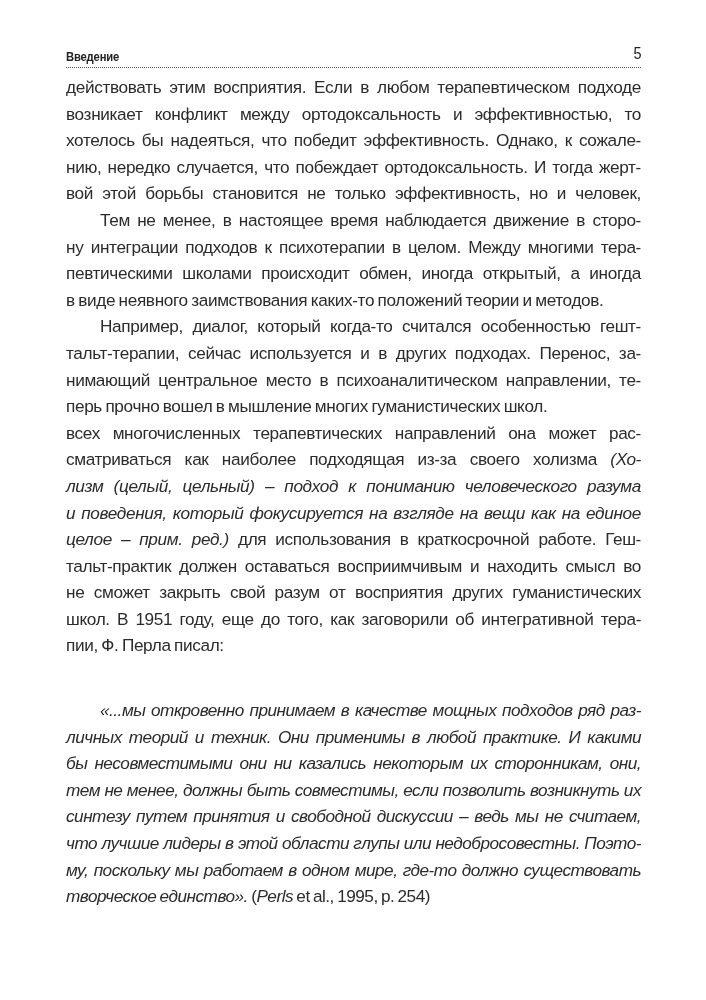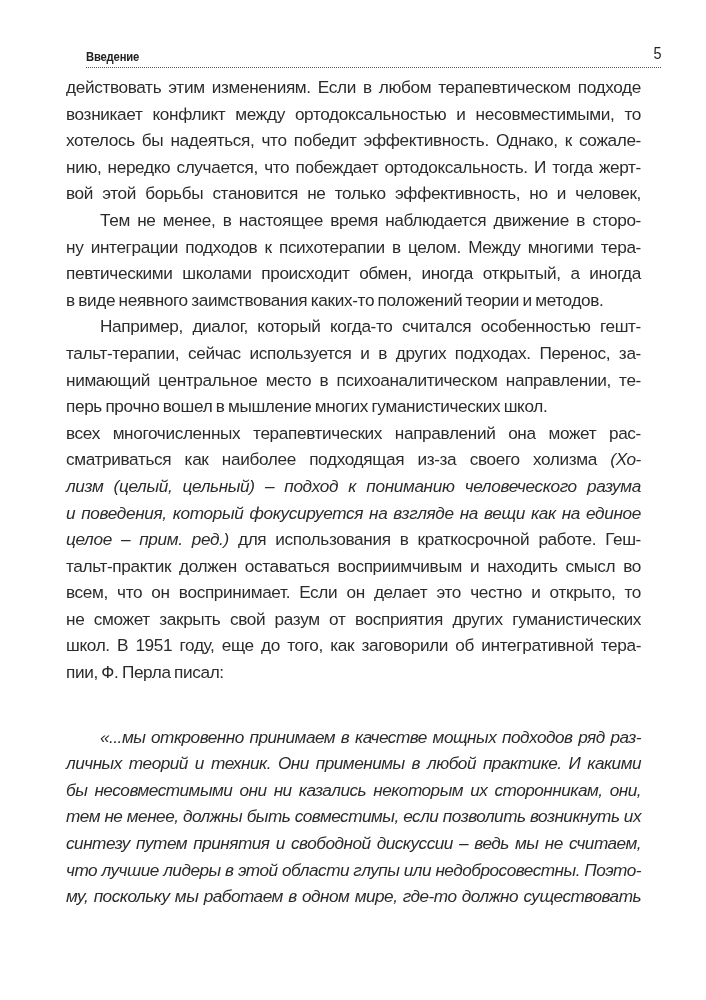--- a/index.html
+++ b/index.html
@@ -25,21 +25,20 @@
       position: absolute;
       top: 42px;
       left: 0;
       width: 575px;
       height: 22px;
       display: flex;
       justify-content: space-between;
       align-items: flex-end;
       border-bottom: 1px dotted #555;
       padding-bottom: 3px;
-      margin-left: 20px;
     }
     .running-title {
       font-family: "Liberation Sans", sans-serif;
       font-weight: bold;
       font-size: 12.5px;
       letter-spacing: -0.2px;
       color: #222;
       transform: scaleX(0.9);
       transform-origin: left bottom;
     }
@@ -97,22 +96,22 @@
 <div class="page">
 
   <div class="running-header">
     <span class="running-title">Введение</span>
     <span class="page-number">5</span>
   </div>
 
   <div class="body-text">
 
     <div>
-      <span class="line">действовать этим изменениям. Если в любом терапевтическом подходе</span>
-      <span class="line">возникает конфликт между ортодоксальностью и несовместимыми, то</span>
+      <span class="line">действовать этим восприятия. Если в любом терапевтическом подходе</span>
+      <span class="line">возникает конфликт между ортодоксальность и эффективностью, то</span>
       <span class="line">хотелось бы надеяться, что победит эффективность. Однако, к сожале-</span>
       <span class="line">нию, нередко случается, что побеждает ортодоксальность. И тогда жерт-</span>
       <span class="line">вой этой борьбы становится не только эффективность, но и человек,</span>
     </div>
 
     <div>
       <span class="line indent">Тем не менее, в настоящее время наблюдается движение в сторо-</span>
       <span class="line">ну интеграции подходов к психотерапии в целом. Между многими тера-</span>
       <span class="line">певтическими школами происходит обмен, иногда открытый, а иногда</span>
       <span class="line last">в виде неявного заимствования каких-то положений теории и методов.</span>
@@ -125,32 +124,32 @@
       <span class="line last">перь прочно вошел в мышление многих гуманистических школ.</span>
     </div>
 
     <div>
       <span class="line">всех многочисленных терапевтических направлений она может рас-</span>
       <span class="line"><span>сматриваться как наиболее подходящая из-за своего холизма</span> <i>(Хо-</i></span>
       <span class="line italic">лизм (целый, цельный) – подход к пониманию человеческого разума</span>
       <span class="line italic">и поведения, который фокусируется на взгляде на вещи как на единое</span>
       <span class="line"><i>целое – прим. ред.)</i> <span>для использования в краткосрочной работе. Геш-</span></span>
       <span class="line">тальт-практик должен оставаться восприимчивым и находить смысл во</span>
-      <span class="line">всем, что он воспринимает. Если он делает это честно и открыто, то</span>
       <span class="line">не сможет закрыть свой разум от восприятия других гуманистических</span>
       <span class="line">школ. В 1951 году, еще до того, как заговорили об интегративной тера-</span>
       <span class="line last">пии, Ф. Перла писал:</span>
     </div>
 
     <div class="gap"></div>
 
     <div class="quote">
       <span class="line indent">«...мы откровенно принимаем в качестве мощных подходов ряд раз-</span>
       <span class="line">личных теорий и техник. Они применимы в любой практике. И какими</span>
       <span class="line">бы несовместимыми они ни казались некоторым их сторонникам, они,</span>
       <span class="line">тем не менее, должны быть совместимы, если позволить возникнуть их</span>
       <span class="line">синтезу путем принятия и свободной дискуссии – ведь мы не считаем,</span>
       <span class="line">что лучшие лидеры в этой области глупы или недобросовестны. Поэто-</span>
       <span class="line">му, поскольку мы работаем в одном мире, где-то должно существовать</span>
+      <span class="line last"><span>творческое единство».</span><span class="cite"><span> (</span><i>Perls</i><span> et al., 1995, p. 254)</span></span></span>
     </div>
 
   </div>
 </div>
 
 </body></html>

